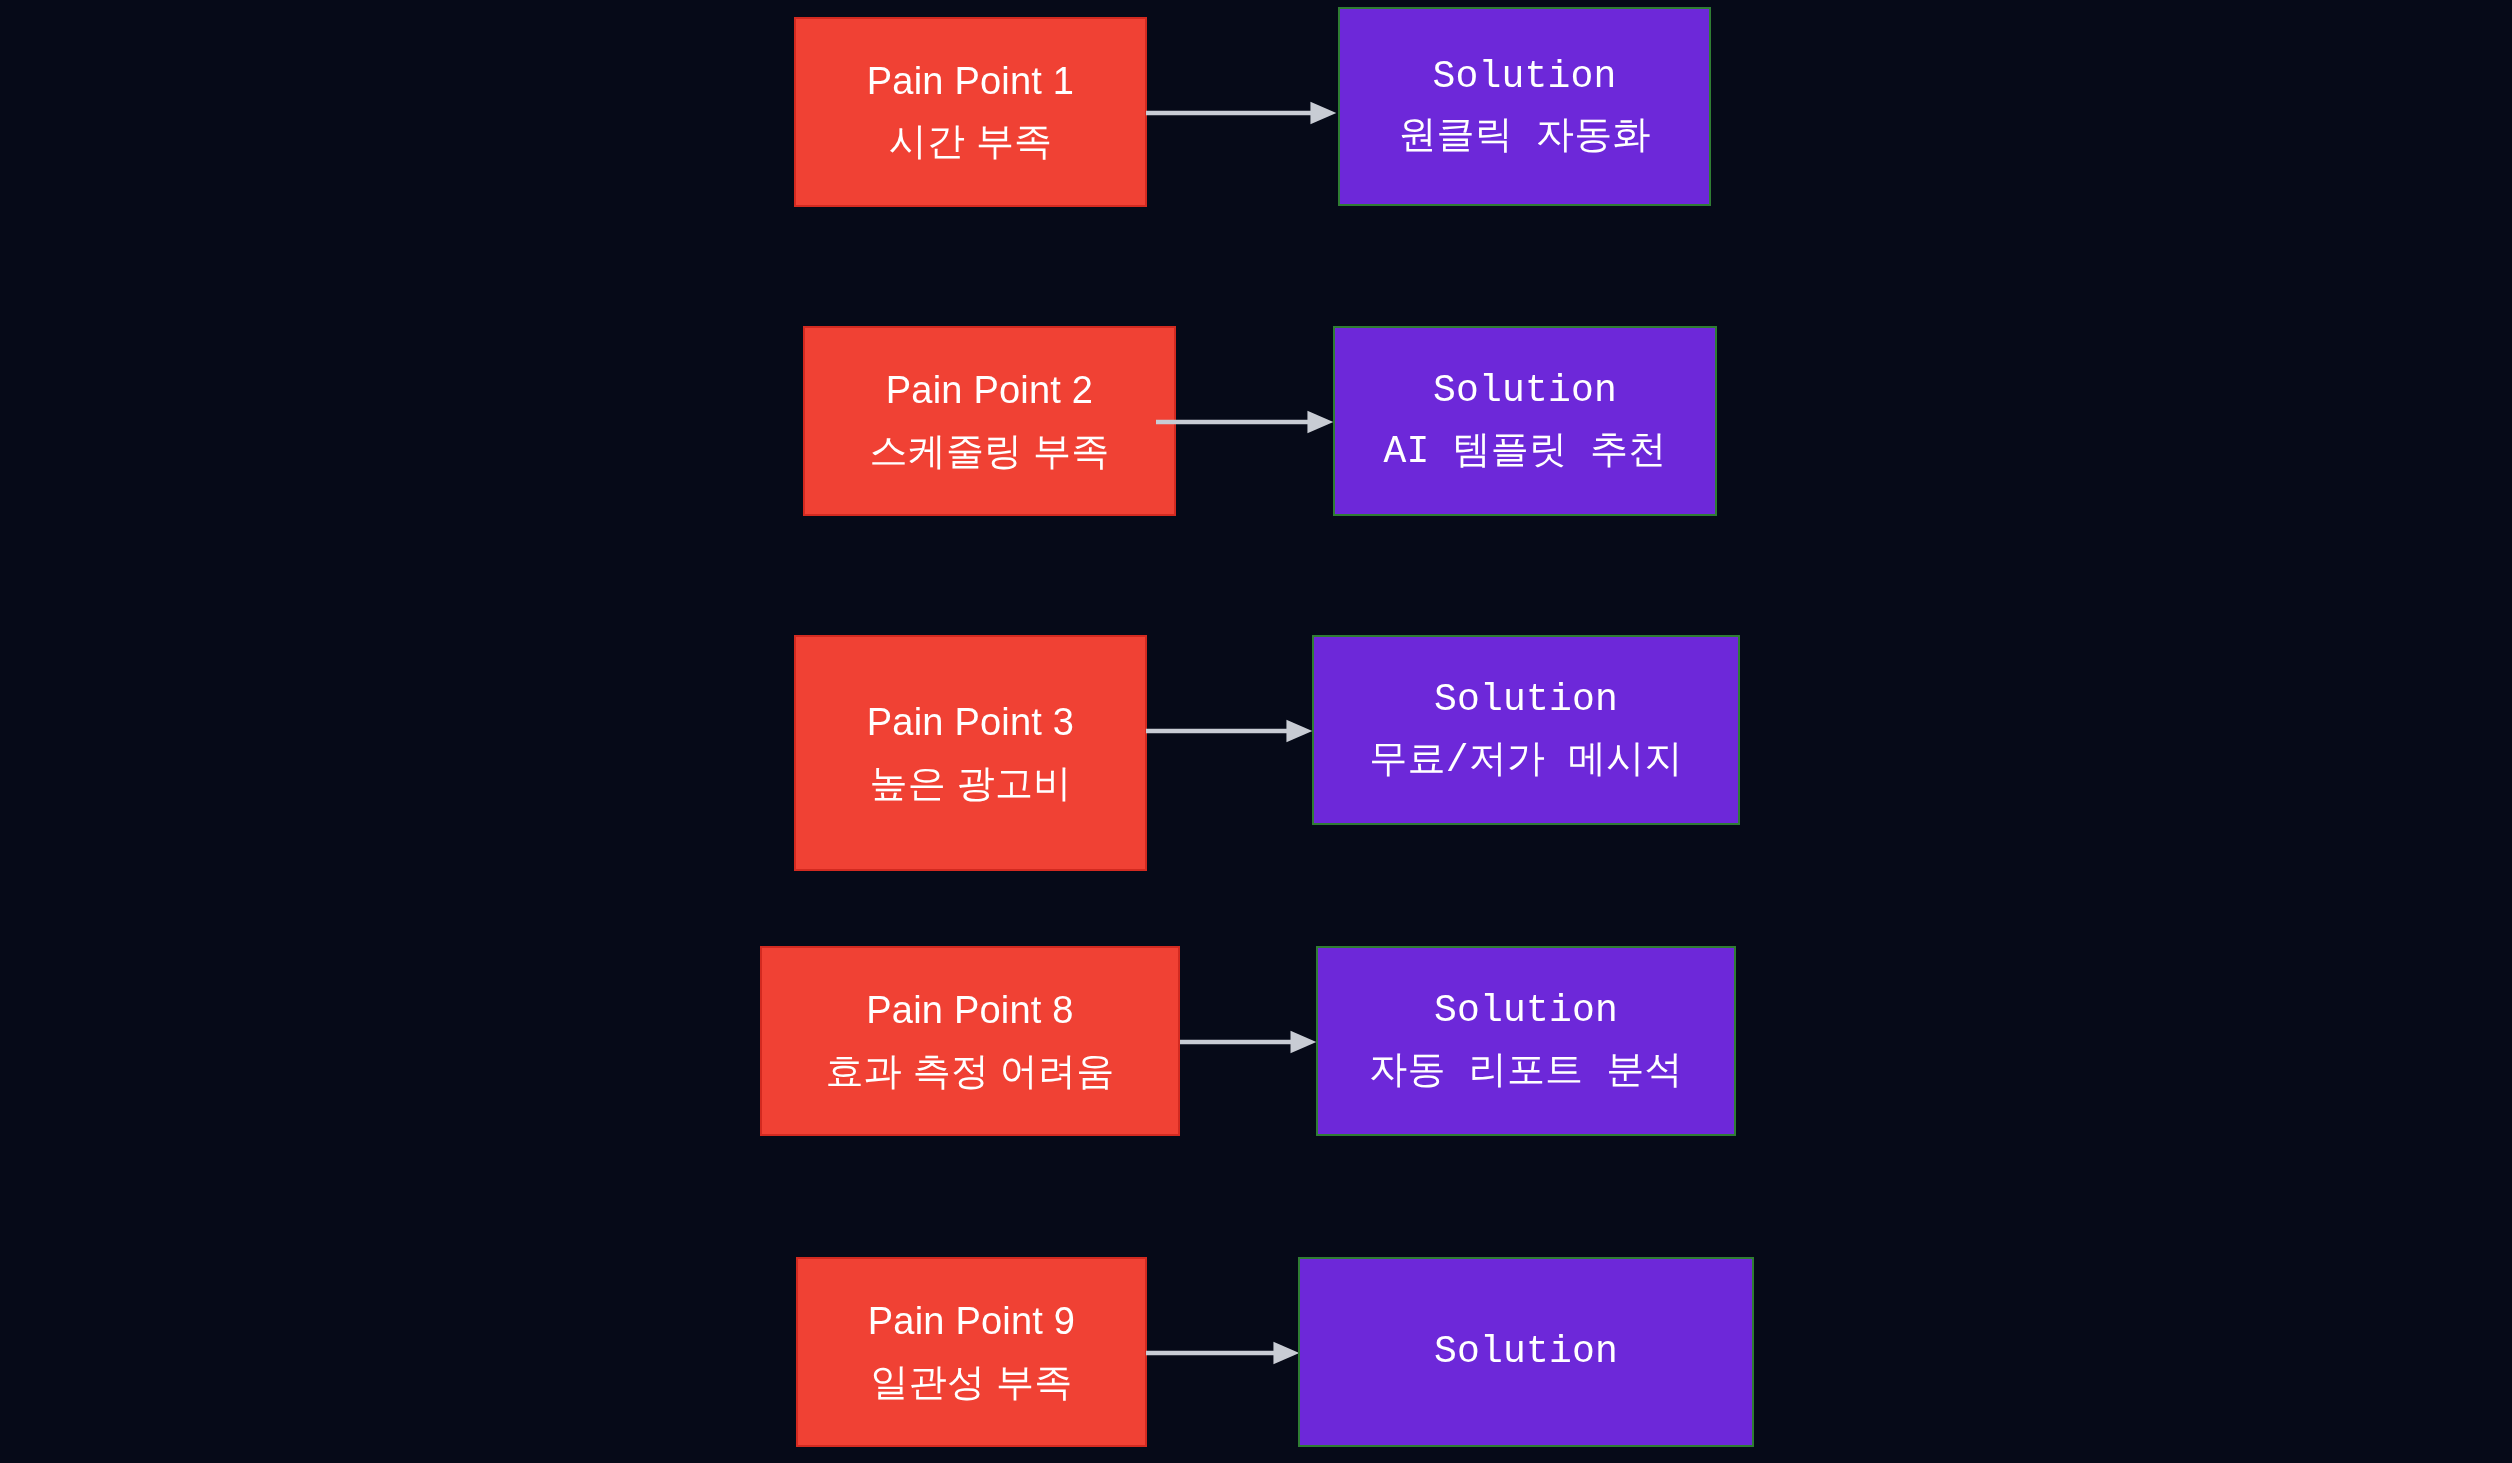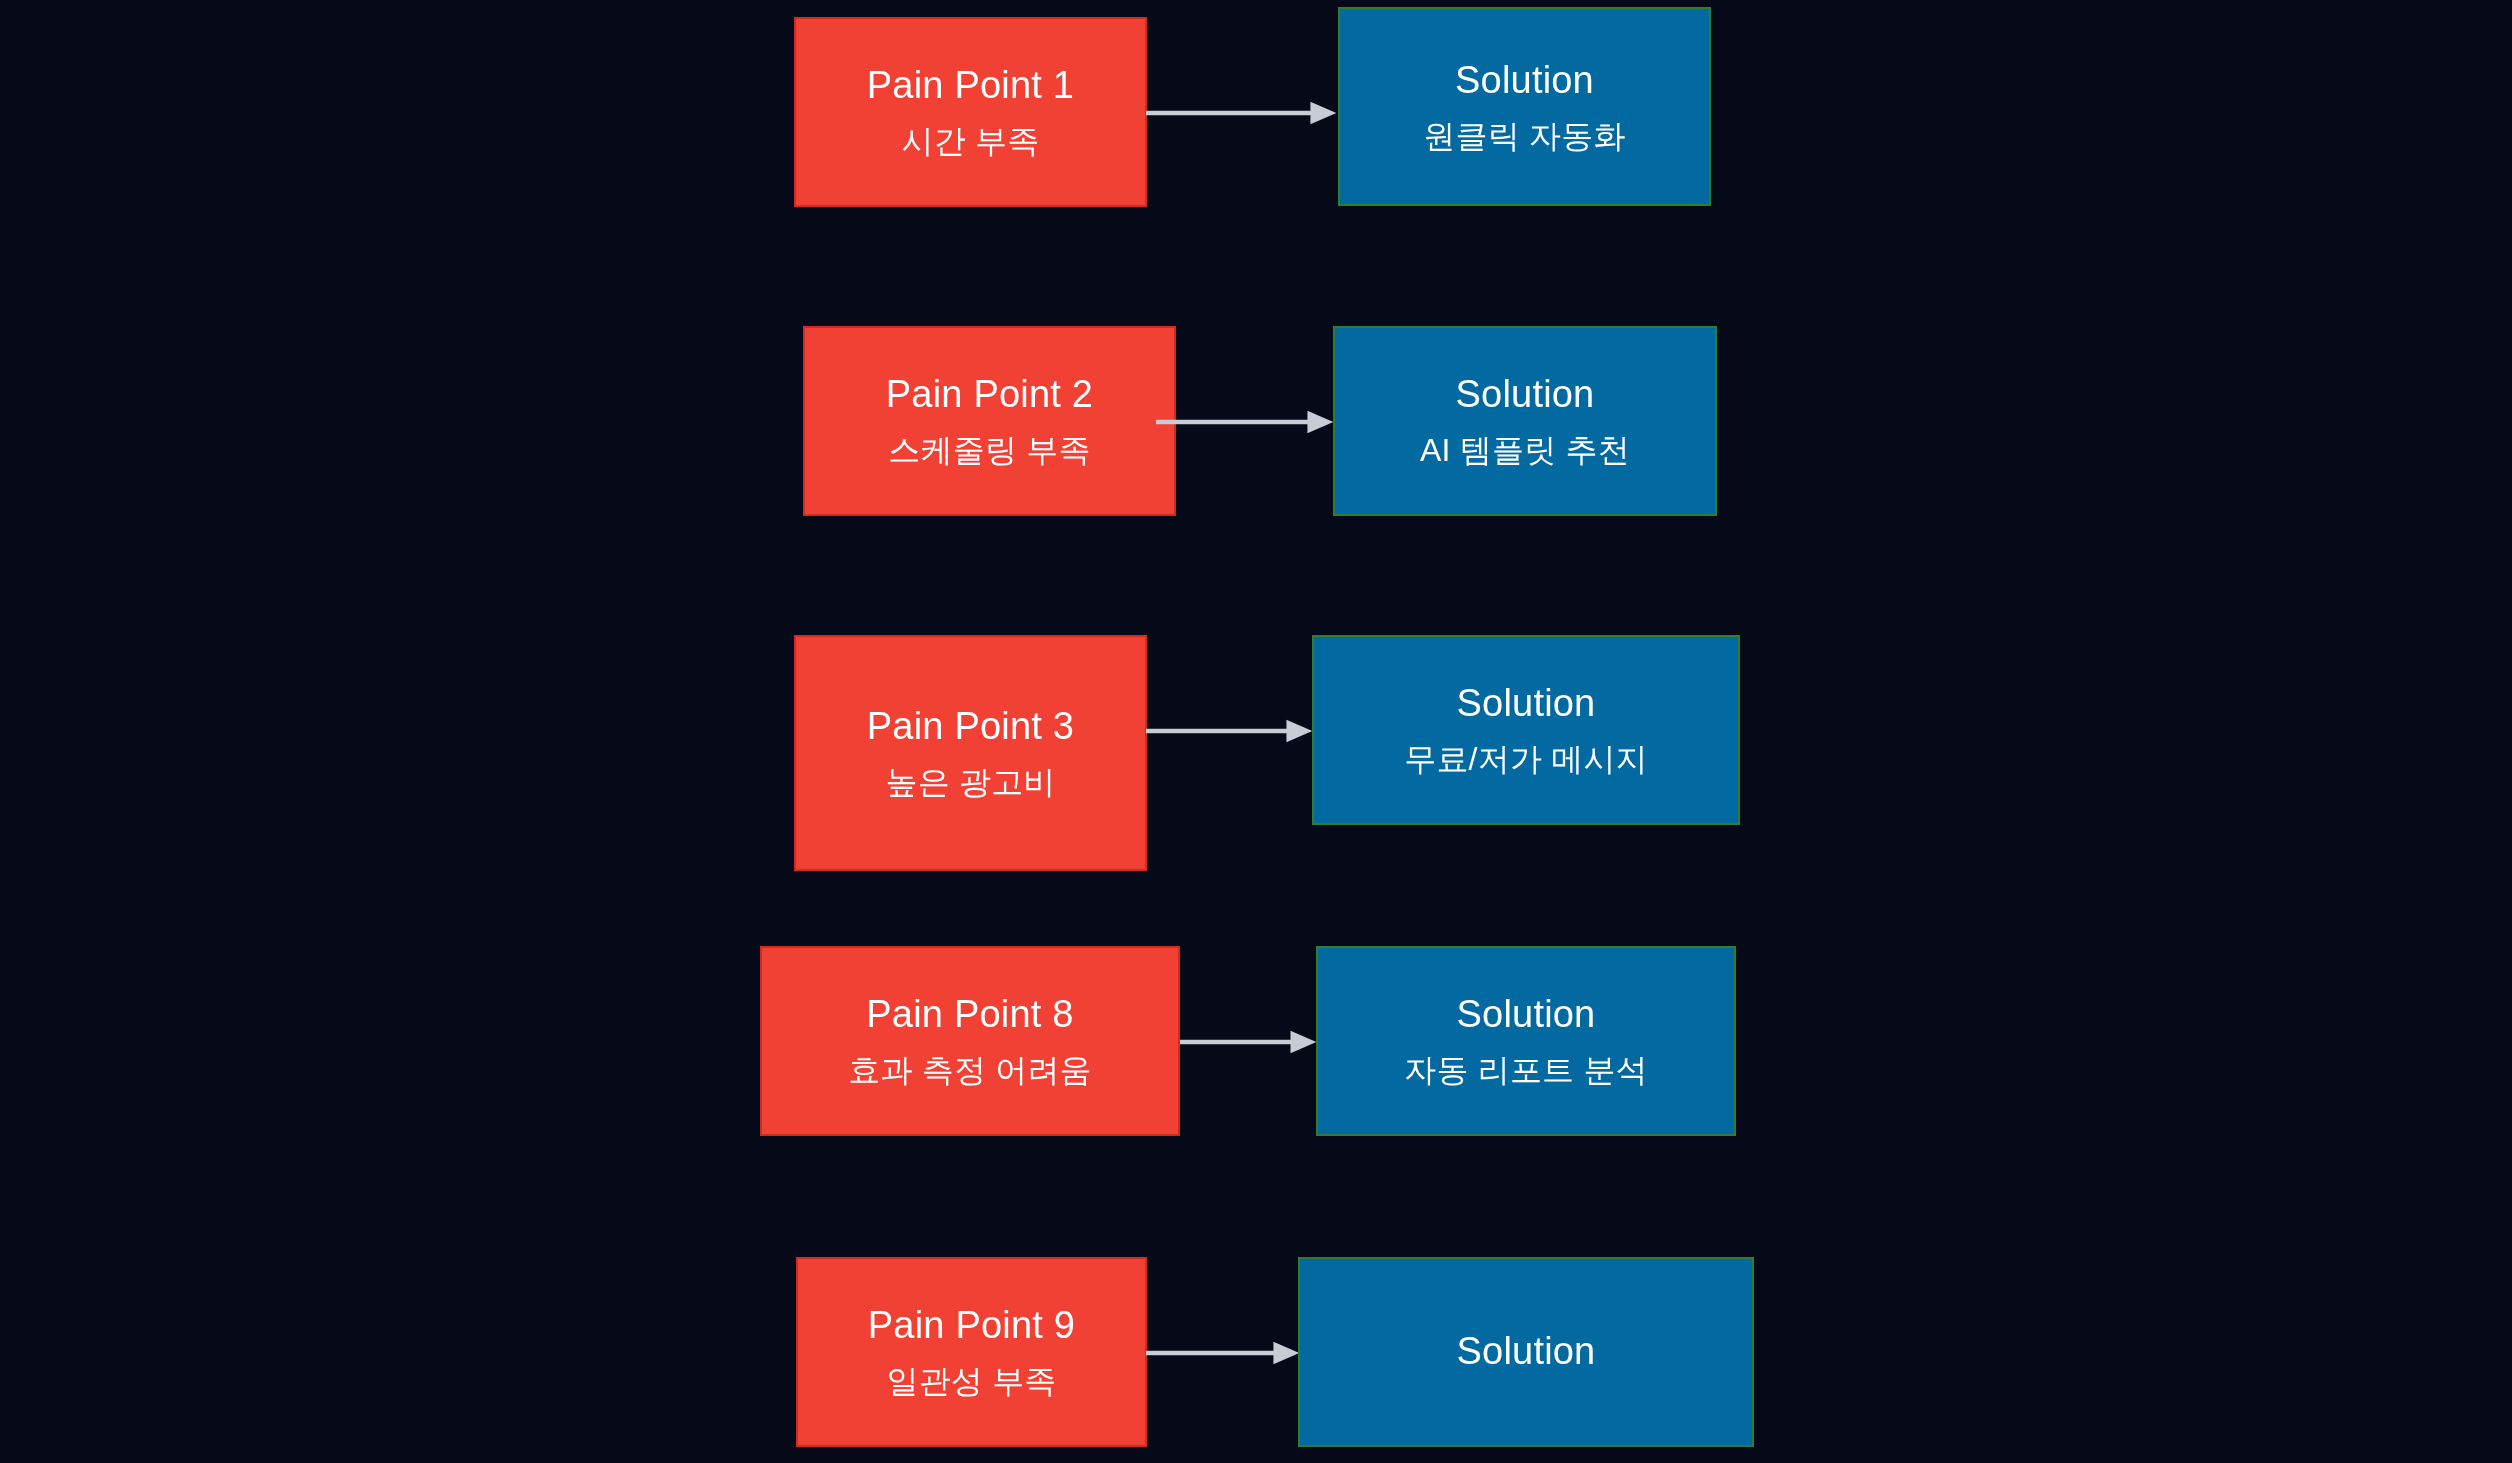--- a/index.html
+++ b/index.html
@@ -39,34 +39,35 @@
     line-height: 1.30;
   }
 
   .node .line1 {
     font-size: 38px;
     font-weight: 400;
     letter-spacing: 0.2px;
     white-space: nowrap;
   }
   .node .line2 {
-    font-size: 32px;
+    font-size: 38px;
     font-weight: 400;
     letter-spacing: 0.2px;
     white-space: nowrap;
     margin-top: 11px;
   }
 
   .node.pain {
     background: #f04134;
     border: 2.8px solid #d32a20;
   }
   .node.solution {
-    background: #0369a1;
+    background: #6d28d9;
     border: 2.8px solid #2f7d33;
+    font-family: Liberation Mono, monospace;
   }
 
   .connector {
     position: absolute;
     height: 28px;
   }
   .connector svg {
     display: block;
     width: 100%;
     height: 100%;

